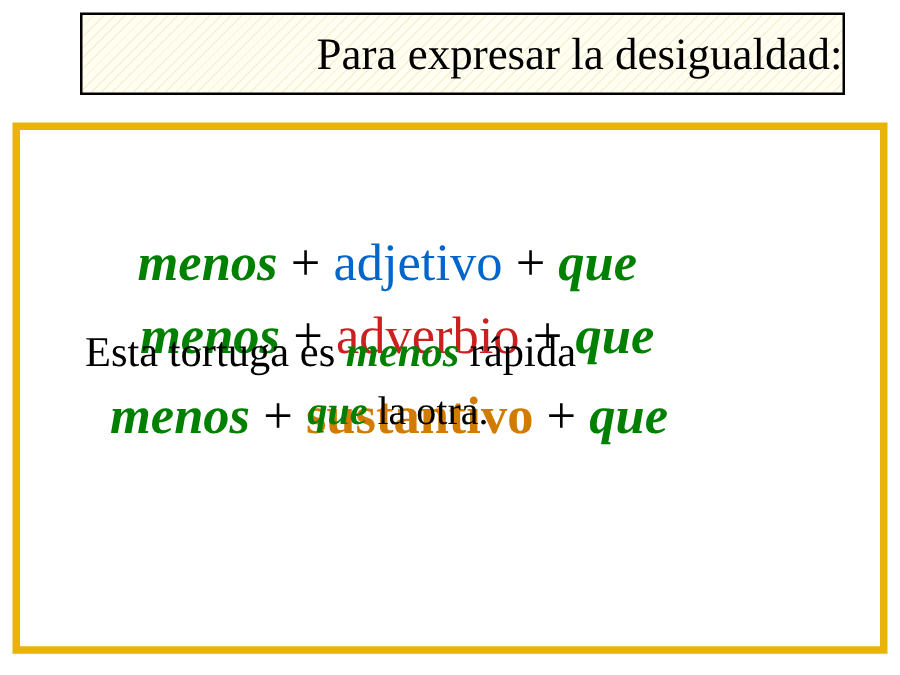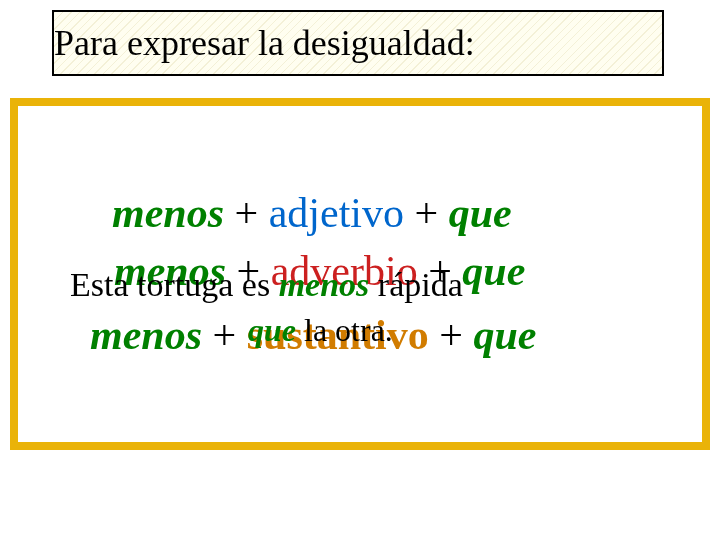--- a/index.html
+++ b/index.html
@@ -6,49 +6,49 @@
   body {
     width: 720px;
     height: 540px;
     background: #ffffff;
     font-family: "Comic Sans MS", "Comic Sans", cursive;
     position: relative;
     overflow: hidden;
   }
   .title-box {
     position: absolute;
-    left: 52px;
+    left: 64px;
     top: 10px;
     width: 612px;
     height: 66px;
     border: 2px solid #000;
     background-color: #fffef0;
     background-image: repeating-linear-gradient(
       135deg,
       rgba(210,200,140,0.25) 0px,
       rgba(210,200,140,0.25) 1px,
       transparent 1px,
       transparent 6px
     );
     display: flex;
     align-items: center;
-    justify-content: flex-start;
+    justify-content: flex-end;
   }
   .title-text {
     font-size: 36px;
     color: #000;
     font-family: "Comic Sans MS", cursive;
   }
   .content-box {
     position: absolute;
     left: 10px;
     top: 98px;
     width: 700px;
-    height: 352px;
-    border: 8px solid #eab308;
+    height: 425px;
+    border: 6px solid #eab308;
     background: #fff;
     text-align: right;
   }
   .layer {
     position: absolute;
     font-size: 42px;
     line-height: 1.1;
     white-space: nowrap;
     font-family: "Comic Sans MS", cursive;
   }

